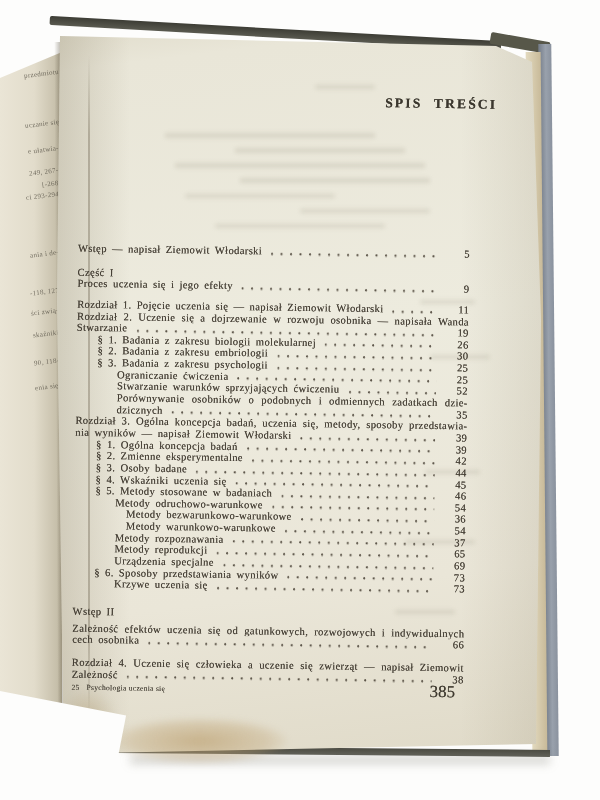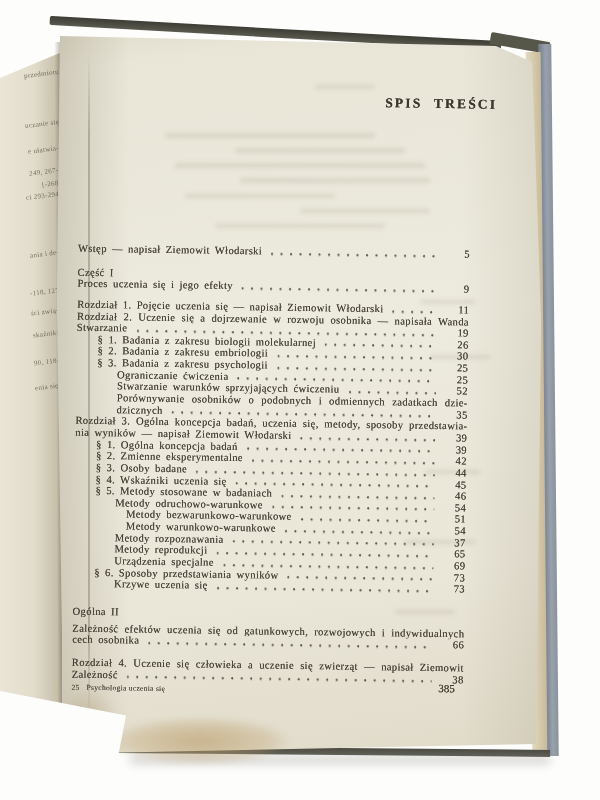--- a/index.html
+++ b/index.html
@@ -71,22 +71,22 @@
   .row .txt{white-space:nowrap;}
   .row.full .txt{flex:1;white-space:normal;text-align:justify;text-align-last:justify;overflow:hidden;height:11.65px;}
   .ind0{padding-left:0;} .ind1{padding-left:21px;} .ind2{padding-left:41px;} .ind3{padding-left:52px;}
   .leader{flex:1 1 auto;min-width:10px;height:3px;align-self:flex-end;margin:0 6px 2px 9px;
     background-image:radial-gradient(circle at 1.1px 1.4px,#5d564a 0.9px,rgba(0,0,0,0) 1.35px);
     background-size:9.5px 3px;background-repeat:repeat-x;}
   .pg{width:26px;text-align:right;white-space:nowrap;}
   .footer-sig{position:absolute;left:78px;top:683px;font-size:7.5px;color:#4a453b;
     letter-spacing:0.3px;text-shadow:0 0 0.4px rgba(74,69,59,0.7);}
   .footer-sig .num{margin-right:7px;}
-  .footer-page{position:absolute;left:436px;top:677px;width:34px;text-align:center;
-    font-size:11px;color:#403b31;text-shadow:0 0 0.45px rgba(64,59,49,0.8);}
+  .footer-page{position:absolute;left:436px;top:677px;width:34px;text-align:left;
+    font-size:17px;color:#403b31;text-shadow:0 0 0.45px rgba(64,59,49,0.8);}
 </style>
 </head>
 <body>
 
 <div class="scene">
 
   <div class="edge-top"></div>
   <div class="corner-tr"></div>
   <div class="cover-right"></div>
   <div class="pages-right"></div>
@@ -225,21 +225,21 @@
           <span class="pg">46</span>
         </div>
         <div class="row ind2">
           <span class="txt">Metody odruchowo-warunkowe</span>
           <span class="leader"></span>
           <span class="pg">54</span>
         </div>
         <div class="row ind3">
           <span class="txt">Metody bezwarunkowo-warunkowe</span>
           <span class="leader"></span>
-          <span class="pg">51</span>
+          <span class="pg">36</span>
         </div>
         <div class="row ind3">
           <span class="txt">Metody warunkowo-warunkowe</span>
           <span class="leader"></span>
           <span class="pg">54</span>
         </div>
         <div class="row ind2">
           <span class="txt">Metody rozpoznawania</span>
           <span class="leader"></span>
           <span class="pg">37</span>
@@ -258,21 +258,21 @@
           <span class="txt">§ 6. Sposoby przedstawiania wyników</span>
           <span class="leader"></span>
           <span class="pg">73</span>
         </div>
         <div class="row ind2">
           <span class="txt">Krzywe uczenia się</span>
           <span class="leader"></span>
           <span class="pg">73</span>
         </div>
         <div class="row ind0" style="margin-top: 16px;">
-          <span class="txt">Ogólna II</span>
+          <span class="txt">Wstęp II</span>
         </div>
         <div class="row ind0 full" style="margin-top: 5px;">
           <span class="txt">Zależność efektów uczenia się od gatunkowych, rozwojowych i indywidualnych</span>
         </div>
         <div class="row ind0">
           <span class="txt">cech osobnika</span>
           <span class="leader"></span>
           <span class="pg">66</span>
         </div>
         <div class="row ind0 full" style="margin-top: 11px;">

